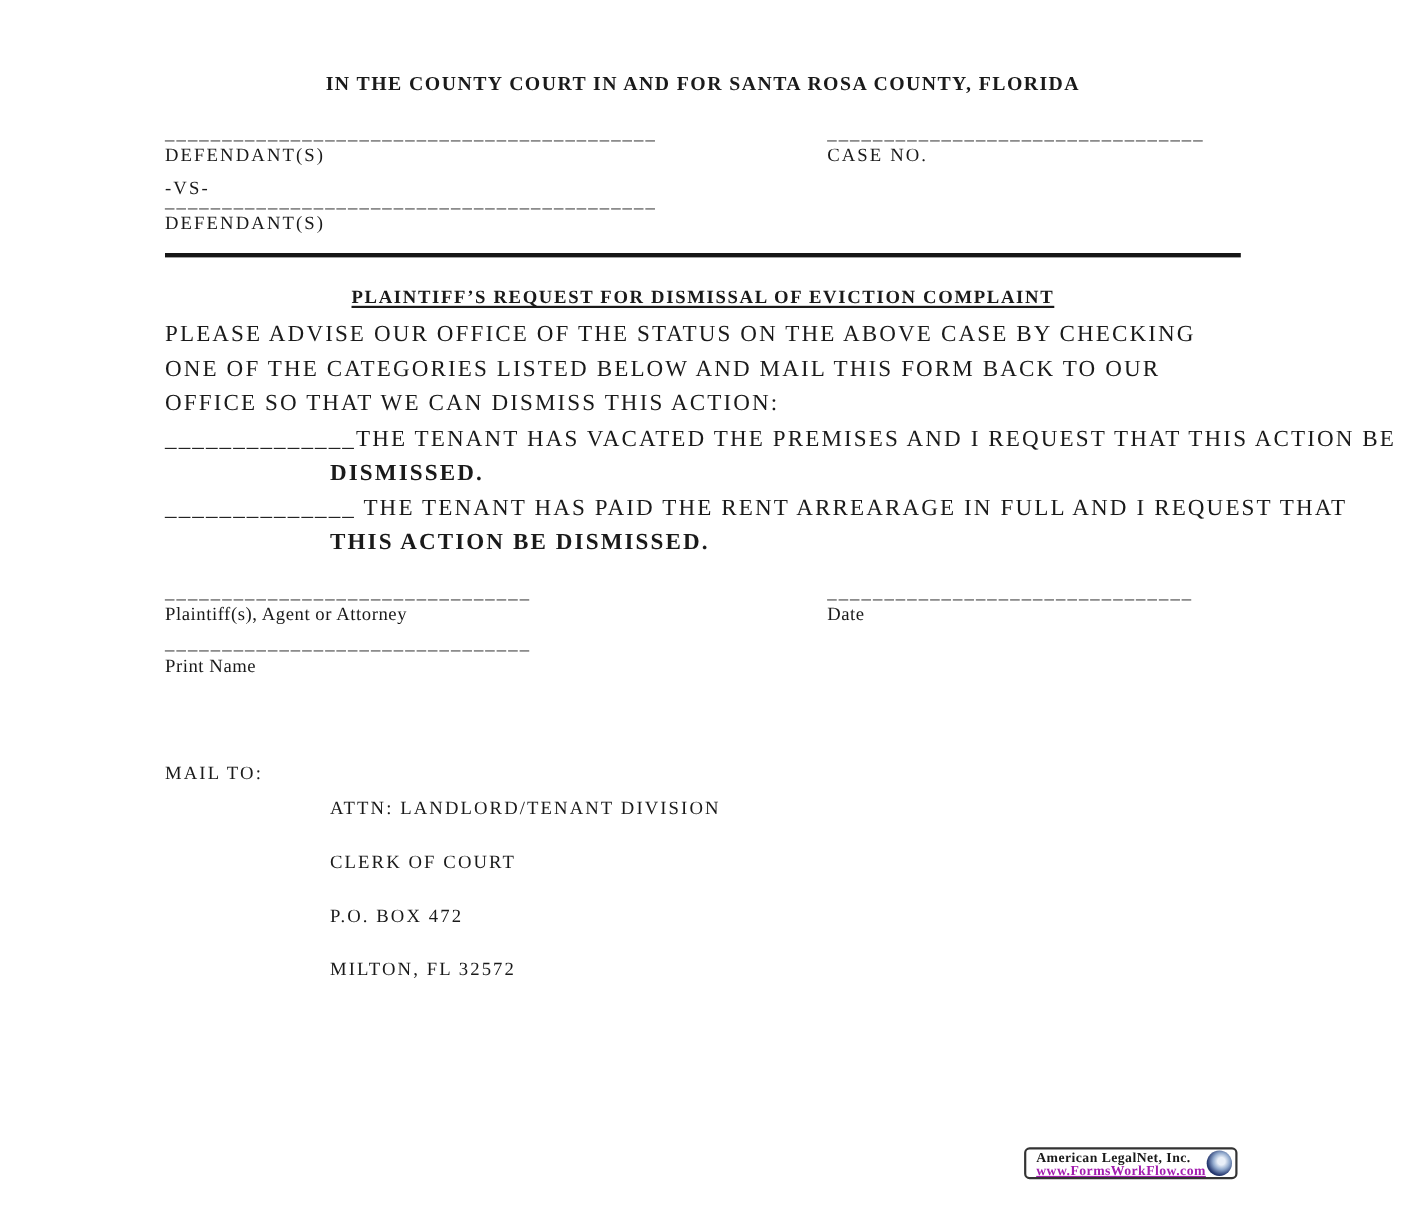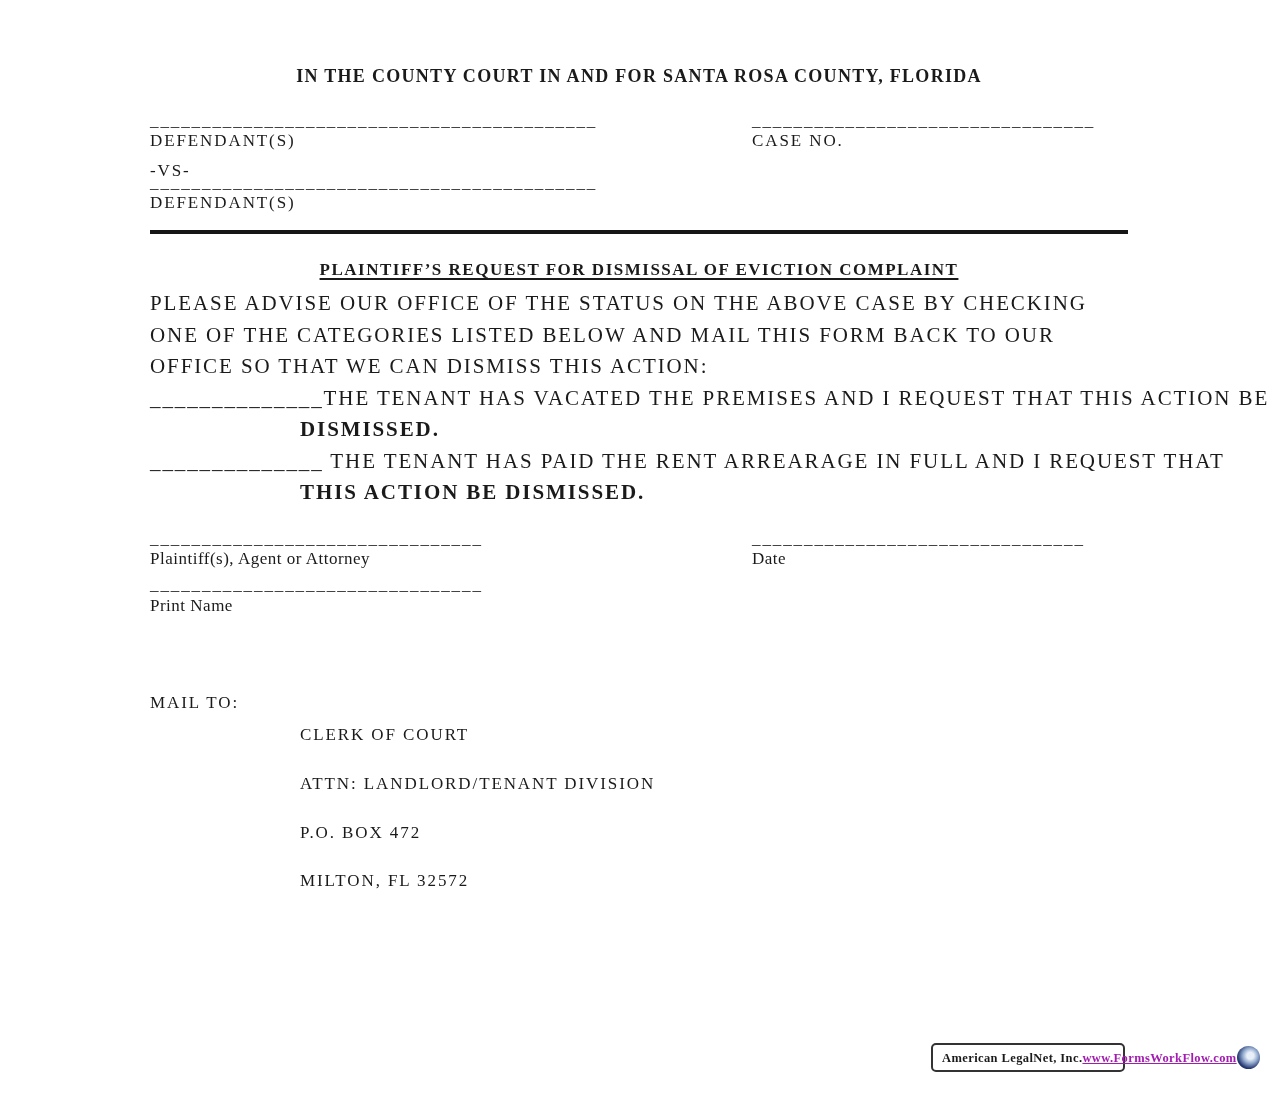--- a/index.html
+++ b/index.html
@@ -97,20 +97,21 @@
     box-sizing: border-box;
     border: 2px solid #333333;
     border-radius: 5px;
     background: #ffffff;
     display: flex;
     align-items: center;
   }
   .footer-text {
     margin-left: 9px;
     display: flex;
+    flex-direction: column;
     justify-content: center;
   }
   .footer-company {
     font-size: 12.5px;
     line-height: 12px;
     font-weight: bold;
     letter-spacing: 0.4px;
     white-space: nowrap;
   }
   .footer-link {
@@ -167,22 +168,22 @@
     <span class="line" style="top:528px; left:0;">________________________________</span>
     <span class="line" style="top:528px; left:602px;">________________________________</span>
     <span class="line label-mixed" style="top:548px; left:0;">Plaintiff(s), Agent or Attorney</span>
     <span class="line label-mixed" style="top:548px; left:602px;">Date</span>
 
     <span class="line" style="top:574px; left:0;">________________________________</span>
     <span class="line label-mixed" style="top:595px; left:0;">Print Name</span>
 
     <span class="line" style="top:692px; left:0;">MAIL TO:</span>
     <div class="mail-address">
+      <div>ATTN: LANDLORD/TENANT DIVISION</div>
       <div>CLERK OF COURT</div>
-      <div>ATTN: LANDLORD/TENANT DIVISION</div>
       <div>P.O. BOX 472</div>
       <div>MILTON, FL 32572</div>
     </div>
   </div>
 
   <div class="footer-credit">
     <div class="footer-text">
       <span class="footer-company">American LegalNet, Inc.</span>
       <span class="footer-link">www.FormsWorkFlow.com</span>
     </div>

